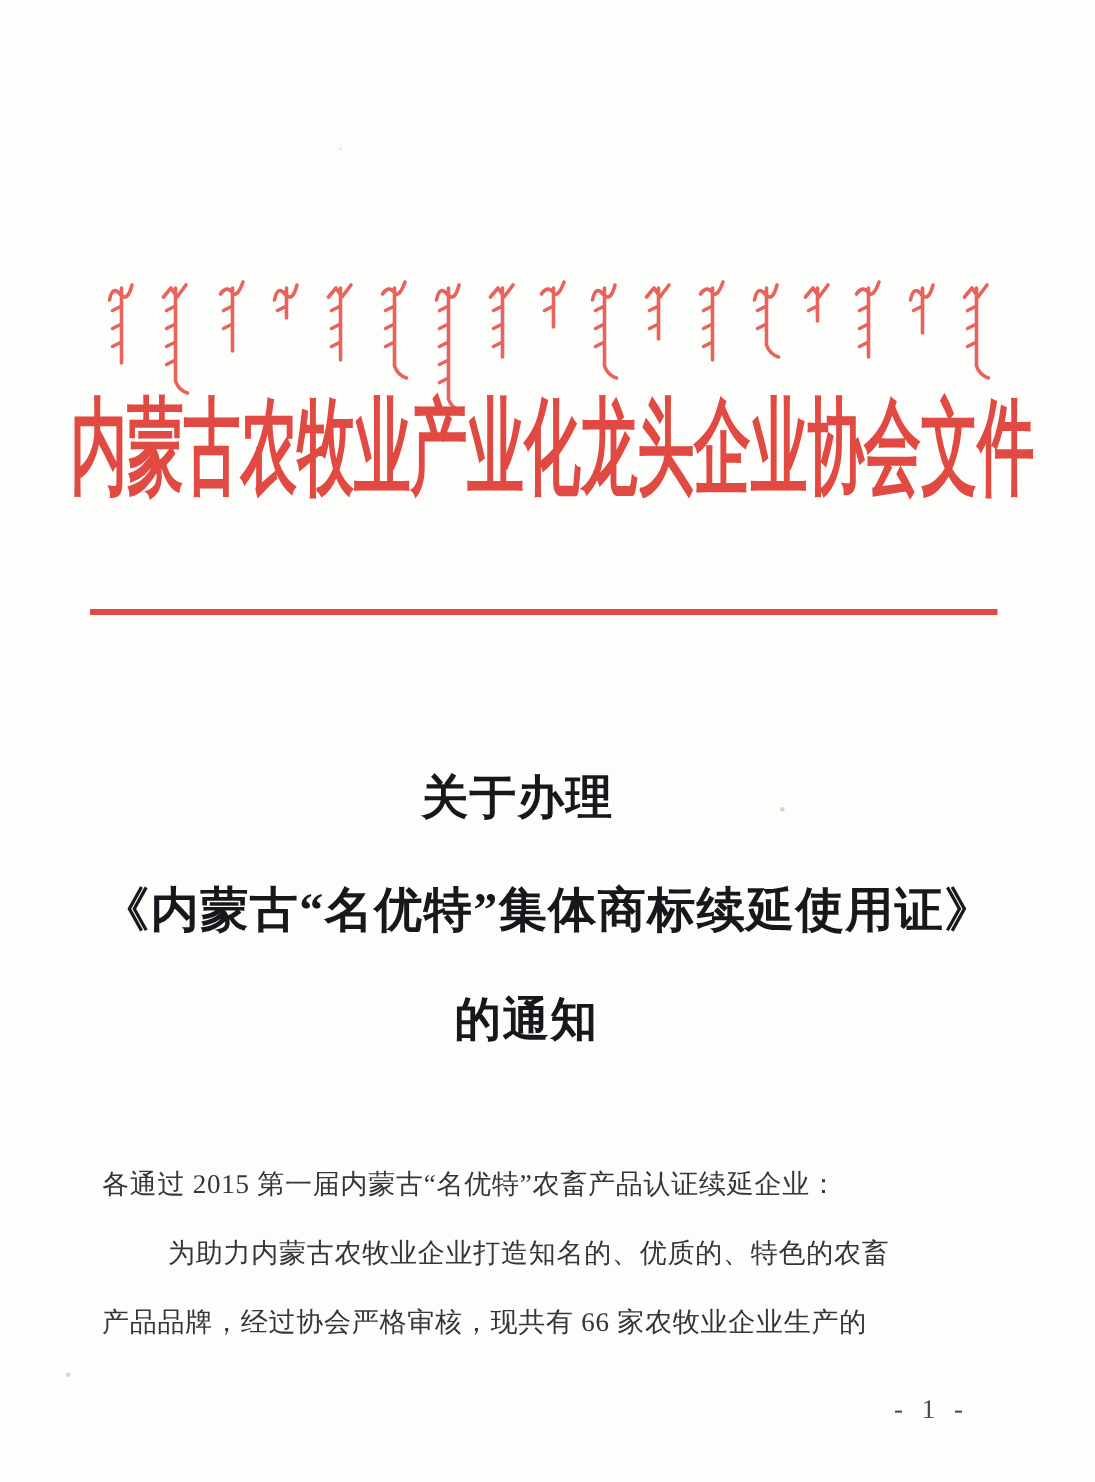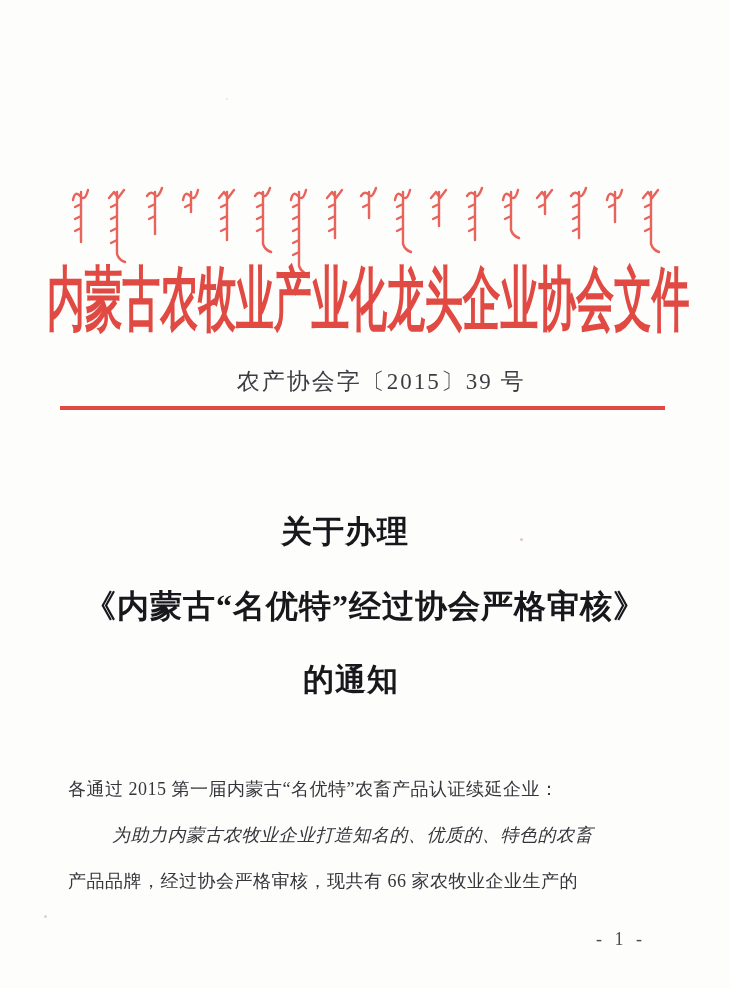--- a/index.html
+++ b/index.html
@@ -81,31 +81,30 @@
         <path d="M467,12 l5,-6 l4,6 l6,-8 M475,6 L475,28 M475,18 l-6,3" fill="none" stroke="#e8635b" stroke-width="2.4" stroke-linecap="round" stroke-linejoin="round"></path>
         <path d="M501,10 q4,-6 8,-1 q3,4 7,-7 M509,6 L509,52 M509,18 l-6,3 M509,30 l-6,3 M509,42 l-6,3" fill="none" stroke="#e8635b" stroke-width="2.4" stroke-linecap="round" stroke-linejoin="round"></path>
         <path d="M537,14 q2,-10 7,-4 t8,-6 M545,6 L545,36 M545,18 l-6,3" fill="none" stroke="#e8635b" stroke-width="2.4" stroke-linecap="round" stroke-linejoin="round"></path>
         <path d="M573,12 l5,-6 l4,6 l6,-8 M581,6 L581,58 M581,18 l-6,3 M581,30 l-6,3 M581,42 l-6,3 M581,58 q2,6 8,8" fill="none" stroke="#e8635b" stroke-width="2.4" stroke-linecap="round" stroke-linejoin="round"></path>
       </svg></div>
 
   <div class="org-title-wrap">
     <div class="org-title">内蒙古农牧业产业化龙头企业协会文件</div>
   </div>
 
-  <div class="doc-number">农产协会字〔2015〕39 号</div>
 
   <div class="red-line"></div>
 
   <div class="title-line line1">关于办理</div>
-  <div class="title-line line2">《内蒙古“名优特”经过协会严格审核》</div>
+  <div class="title-line line2">《内蒙古“名优特”集体商标续延使用证》</div>
   <div class="title-line line3">的通知</div>
 
   <div class="body" id="body-lines">
       <div class="body-line" style="text-indent: 0px;">各通过 2015 第一届内蒙古“名优特”农畜产品认证续延企业：</div>
-      <div class="body-line" style="text-indent: 44px; font-style: italic;">为助力内蒙古农牧业企业打造知名的、优质的、特色的农畜</div>
+      <div class="body-line" style="text-indent: 44px;">为助力内蒙古农牧业企业打造知名的、优质的、特色的农畜</div>
       <div class="body-line" style="text-indent: 0px;">产品品牌，经过协会严格审核，现共有 66 家农牧业企业生产的</div>
     </div>
 
   <div class="page-number">- 1 -</div>
 
   <div class="speck s1"></div>
   <div class="speck s2"></div>
   <div class="speck s3"></div>
 </div>
 

